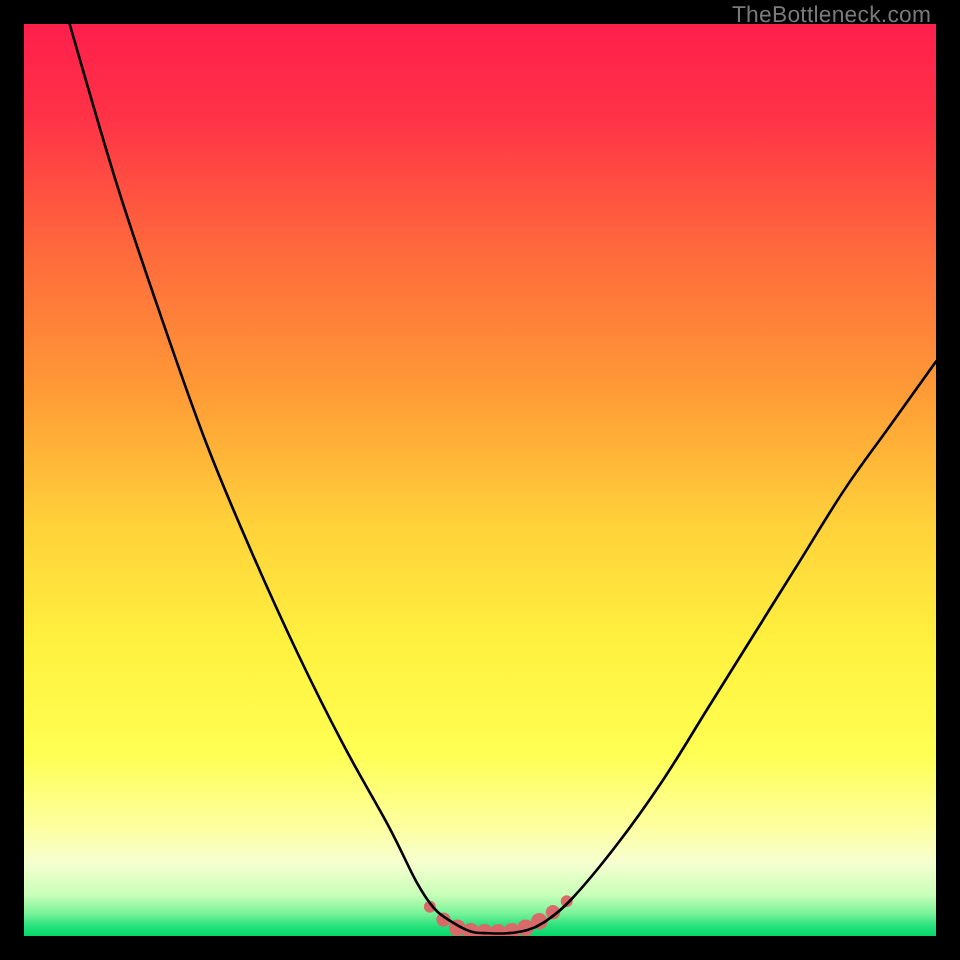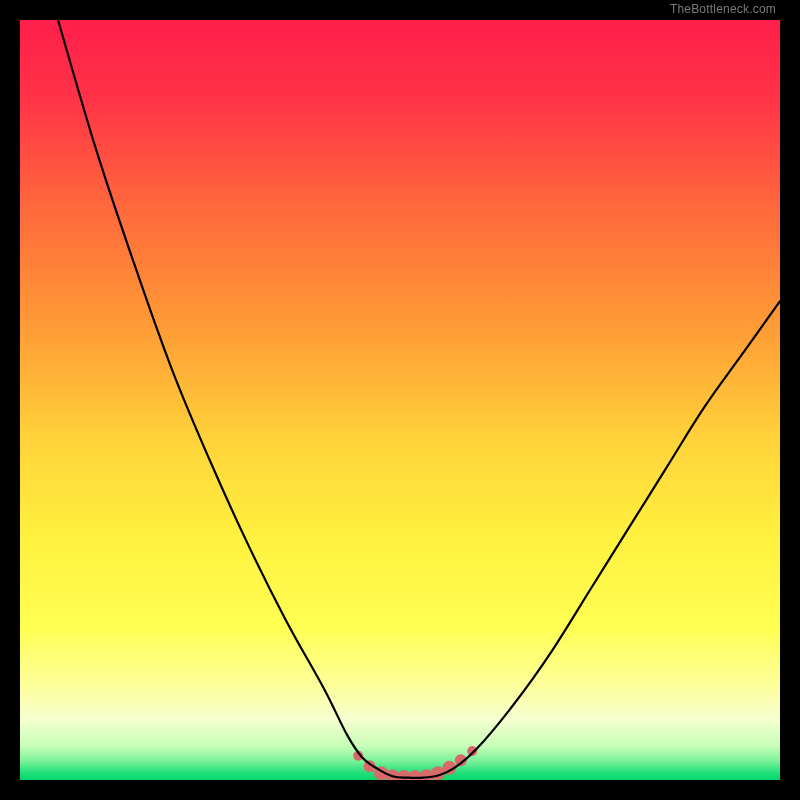--- a/index.html
+++ b/index.html
@@ -39,21 +39,21 @@
     left: 0;
     top: 0;
     width: 100%;
     height: 100%;
   }
   .watermark {
     position: absolute;
     top: 2px;
     right: 24px;
     color: #7a7a7a;
-    font-size: 12px;
+    font-size: 19px;
     font-weight: 500;
     letter-spacing: 0.2px;
   }
 </style>
 </head>
 <body>
 
 <div class="frame">
 
   <div class="plot-area">

